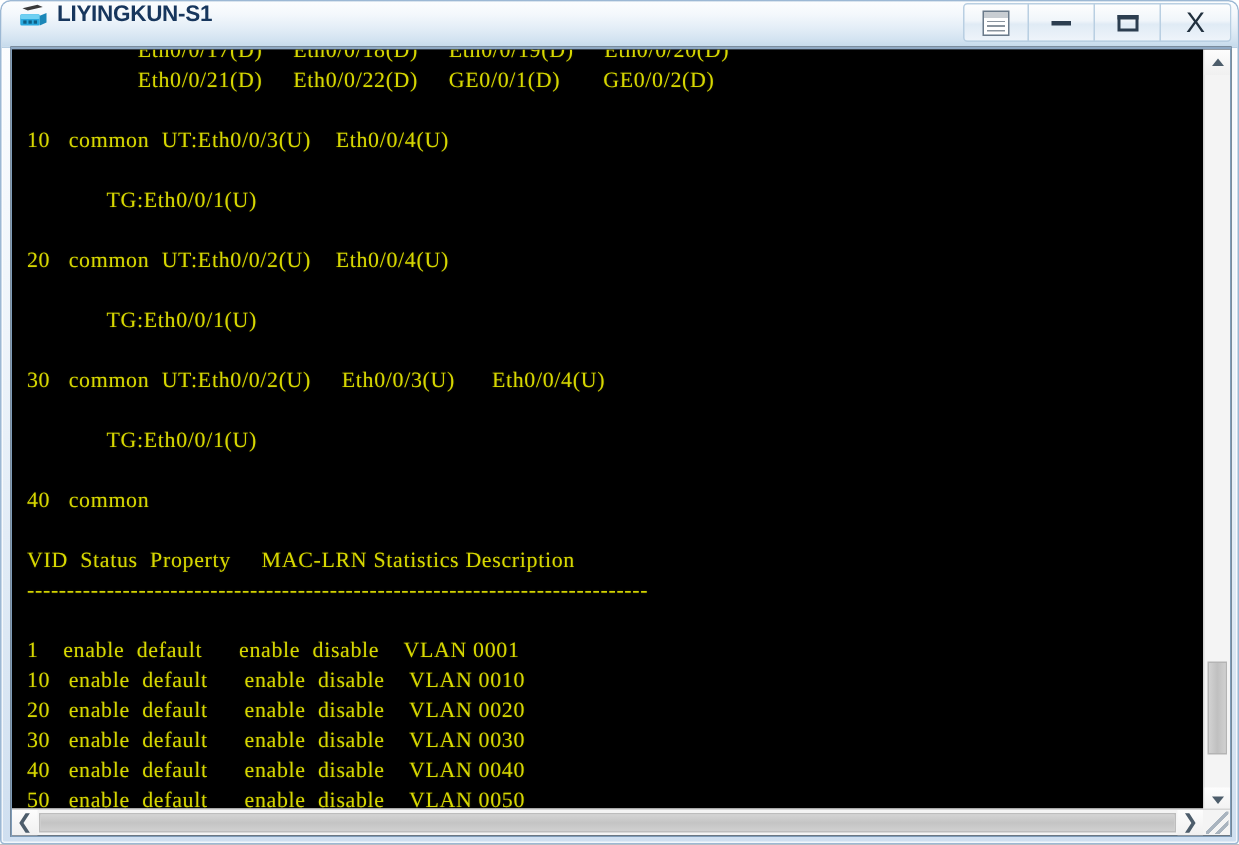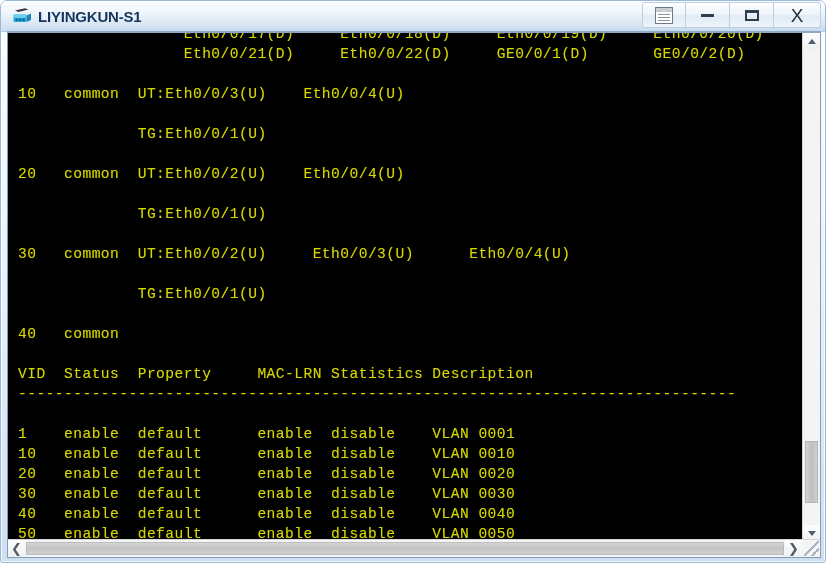--- a/index.html
+++ b/index.html
@@ -31,21 +31,21 @@
   
   .titlebar {
     position: absolute;
     left: 0; top: 0;
     width: 826px;
     height: 30px;
     background: linear-gradient(to bottom,
         #fbfdfe 0%, #f4f8fc 28%, #e4eef7 58%, #d3e3f1 85%, #c6dbec 100%);
     border-bottom: 1px solid #b8cfe3;
     display: flex;
-    align-items: center;
+    align-items: flex-start;
     user-select: none;
   }
   .title-icon {
     width: 22px;
     height: 20px;
     margin-left: 10px;
     margin-right: 5px;
     flex: 0 0 auto;
     position: relative;
   }
@@ -149,21 +149,21 @@
     background: #000000;
     overflow: hidden;
   }
   pre.console {
     margin: 0;
     padding: 0;
     position: absolute;
     left: 10px;
     top: -9px;
     color: #d7d700;
-    font-family: Liberation Mono, monospace;
+    font-family: Liberation Serif, serif;
     font-size: 14.6px;
     line-height: 20px;
     letter-spacing: 0.45px;
     white-space: pre;
     text-shadow: 0 0 1px rgba(215,215,0,0.35);
   }
 
   
   .vscroll {
     width: 18px;

